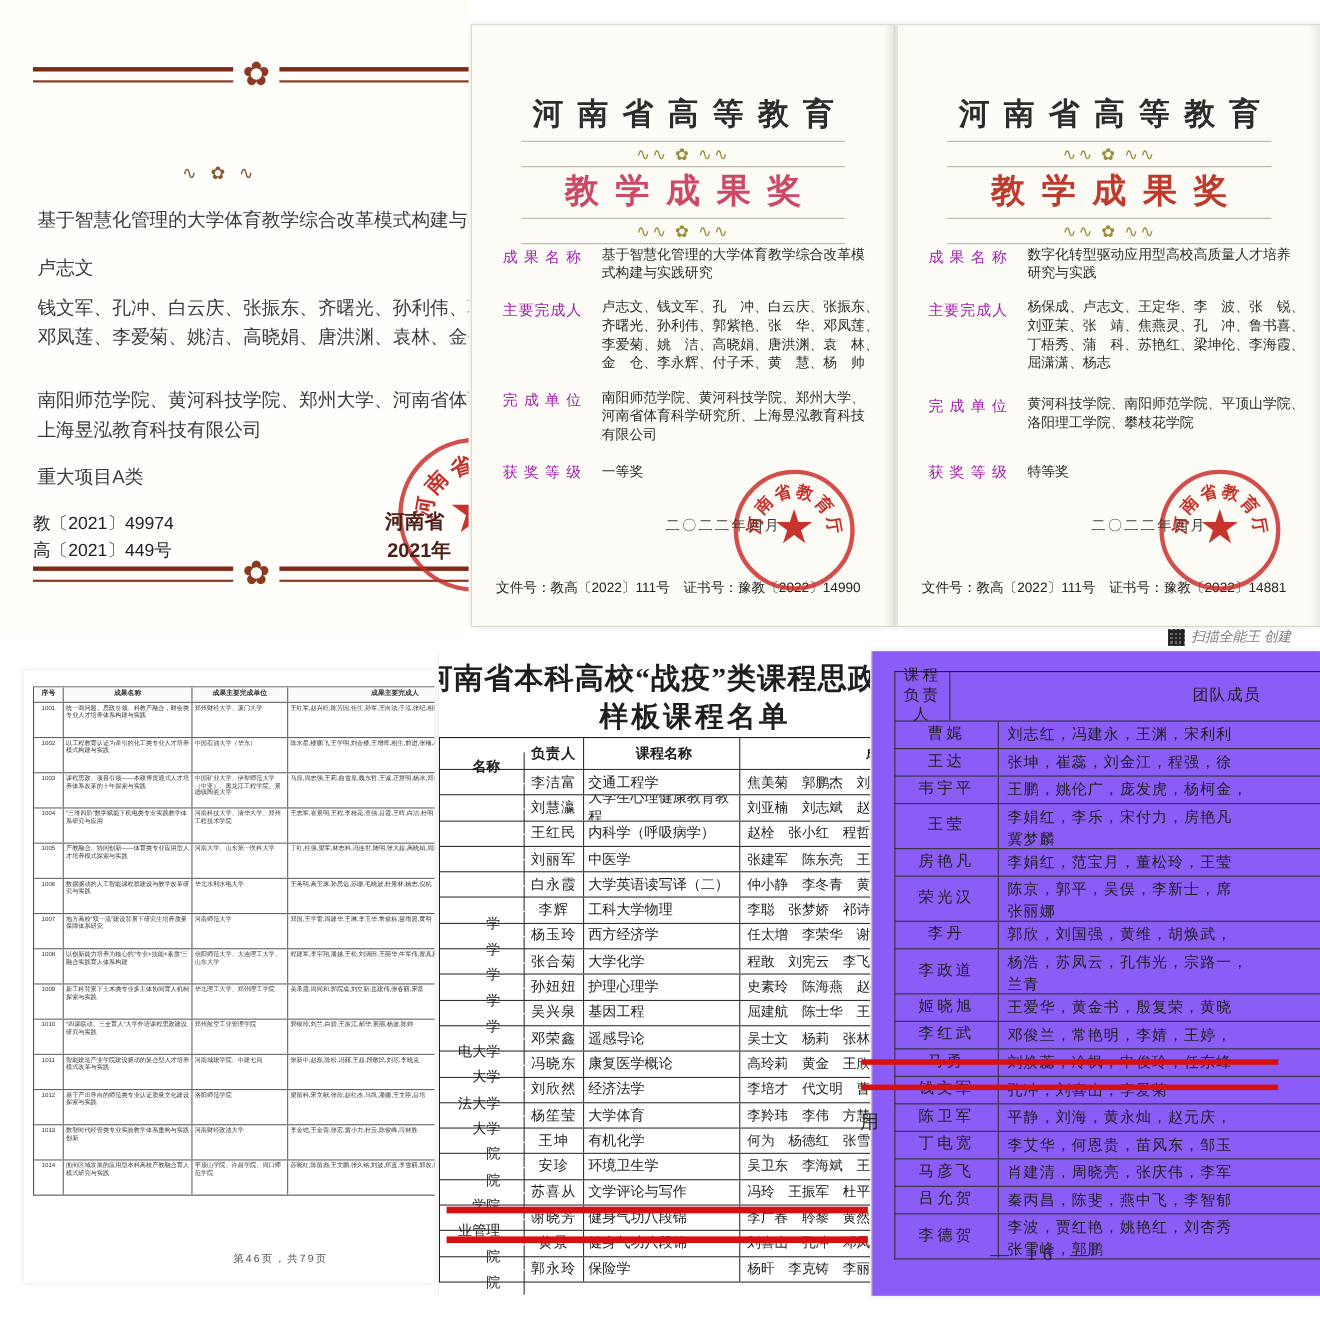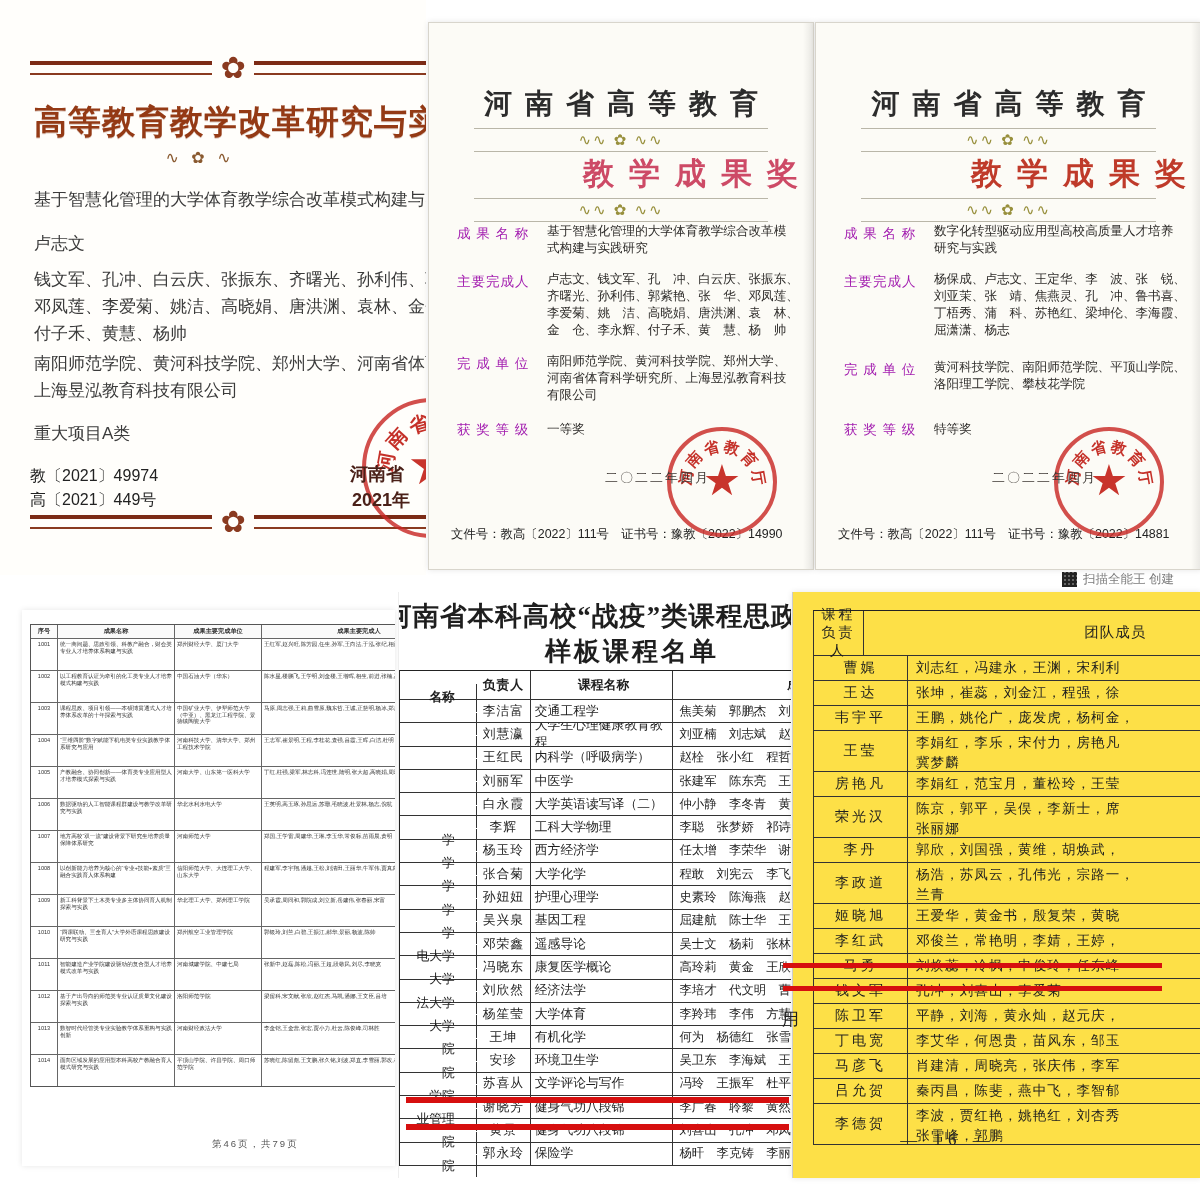--- a/index.html
+++ b/index.html
@@ -23,32 +23,32 @@
   
   .cert{background:#fcfbf6;border:1px solid #d8d5cc;}
   #pageB{left:428px;top:22px;width:384px;height:546px;}
   #pageC{left:815px;top:22px;width:385px;height:546px;}
   .cert .edge{position:absolute;right:0;top:0;bottom:0;width:10px;background:linear-gradient(to left,rgba(0,0,0,.08),rgba(0,0,0,0));}
   .cert .org{position:absolute;top:62px;left:0;right:0;text-align:center;font-family:"Liberation Serif","DejaVu Serif",serif;
     font-size:28px;font-weight:600;letter-spacing:13px;color:#2c2c2c;text-indent:13px;}
   .flr{position:absolute;left:45px;right:45px;text-align:center;color:#98903d;font-size:15px;letter-spacing:2px;}
   .flr:before,.flr:after{content:"";position:absolute;left:0;right:0;border-top:1px solid #b9b6a8;}
   .flr:before{top:-3px}.flr:after{bottom:-3px}
-  .award{position:absolute;left:0;right:0;text-align:right;font-family:Liberation Serif, serif;
+  .award{position:absolute;left:0;right:0;text-align:center;font-family:Liberation Serif, serif;
     font-weight:bold;font-size:31px;letter-spacing:15px;text-indent:15px;}
   .fld-label{position:absolute;left:28px;width:88px;color:#a21caf;font-size:13.5px;letter-spacing:1px;font-weight:500;}
   .fld-lines{position:absolute;left:118px;width:252px;color:#2e2c2a;font-size:12.6px;line-height:17px;}
   .file-line{position:absolute;left:22px;bottom:26px;color:#222;font-size:12.4px;white-space:nowrap;font-weight:500;}
-  .watermark{position:absolute;left:1062px;top:571px;display:flex;align-items:center;gap:6px;color:#7c7c7c;font-size:12.5px;}
+  .watermark{position:absolute;left:1062px;top:571px;display:flex;align-items:center;gap:6px;color:#7c7c7c;font-size:12.5px;font-style:italic;}
   .wm-qr{width:15px;height:15px;background-color:#666;
     background-image:repeating-linear-gradient(0deg,#222 0 2px,transparent 2px 4px),repeating-linear-gradient(90deg,#222 0 2px,transparent 2px 4px);}
   
   #pageD{left:22px;top:610px;width:373px;height:556px;background:#fff;}
   #pageE{left:398px;top:592px;width:392px;height:586px;background:#fff;box-shadow:none;border-left:1px solid #eee;}
-  #pageF{left:792px;top:592px;width:408px;height:586px;background:#fde047;border-left:1px solid #ccc;}
+  #pageF{left:792px;top:592px;width:408px;height:586px;background:#8b5cf6;border-left:1px solid #ccc;}
   
   #list-table{position:absolute;left:8px;top:14px;width:430px;border:1px solid #555;border-bottom:1px solid #555;
     filter:blur(.32px);color:#333;}
   .lt-row{display:flex;border-top:1px solid #666;min-height:31px;}
   .lt-row:first-child{border-top:none;min-height:13px;background:#fafafa;font-weight:bold;}
   .lt-c{border-left:1px solid #666;padding:2px 2px;font-size:5.6px;line-height:6.6px;overflow:hidden;}
   .lt-c:first-child{border-left:none;}
   .lt-c0{width:22px;text-align:center;}
   .lt-c1{width:112px;}
   .lt-c2{width:82px;}
@@ -85,28 +85,26 @@
 </style>
 </head>
 <body>
 
 <section class="page" id="pageA">
   <div class="orn-row" style="top:58px">
     <div class="orn-bars"></div>
     <div class="orn-center">✿</div>
     <div class="orn-bars"></div>
   </div>
-  <div class="title">高等教育教学改革研究与实</div>
   <div class="small-flr">∿ ✿ ∿</div>
   <div class="body-text" style="top:186px">基于智慧化管理的大学体育教学综合改革模式构建与实</div>
   <div class="body-text" style="top:230px">卢志文</div>
   <div class="body-text" style="top:266px">
       <div>钱文军、孔冲、白云庆、张振东、齐曙光、孙利伟、郭</div>
       <div>邓凤莲、李爱菊、姚洁、高晓娟、唐洪渊、袁林、金仓</div>
-      <div>付子禾、黄慧、杨帅</div>
     </div>
   <div class="body-text" style="top:350px">
       <div>南阳师范学院、黄河科技学院、郑州大学、河南省体育</div>
       <div>上海昱泓教育科技有限公司</div>
     </div>
   <div class="body-text" style="top:420px">重大项目A类</div>
   <div class="docline" style="top:466px">教〔2021〕49974</div>
   <div class="docline" style="top:490px">高〔2021〕449号</div>
   <div class="seal" style="left:362px;top:398px;width:132px;height:132px;">
       <span class="seal-ch" style="font-size: 19.8px; left: 9.95191px; top: 45.9828px; transform: rotate(-80deg);">河</span>

